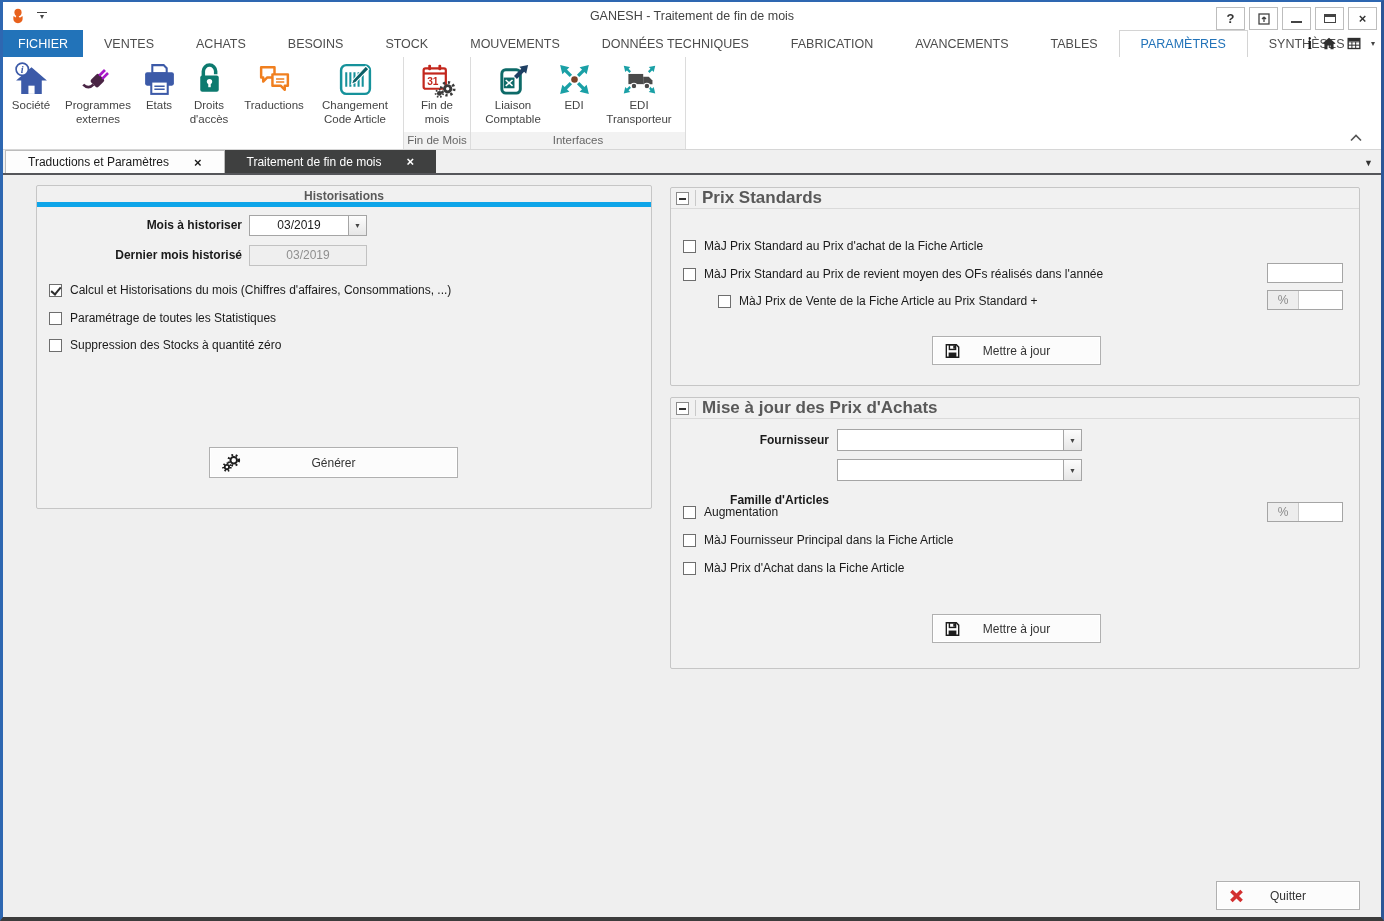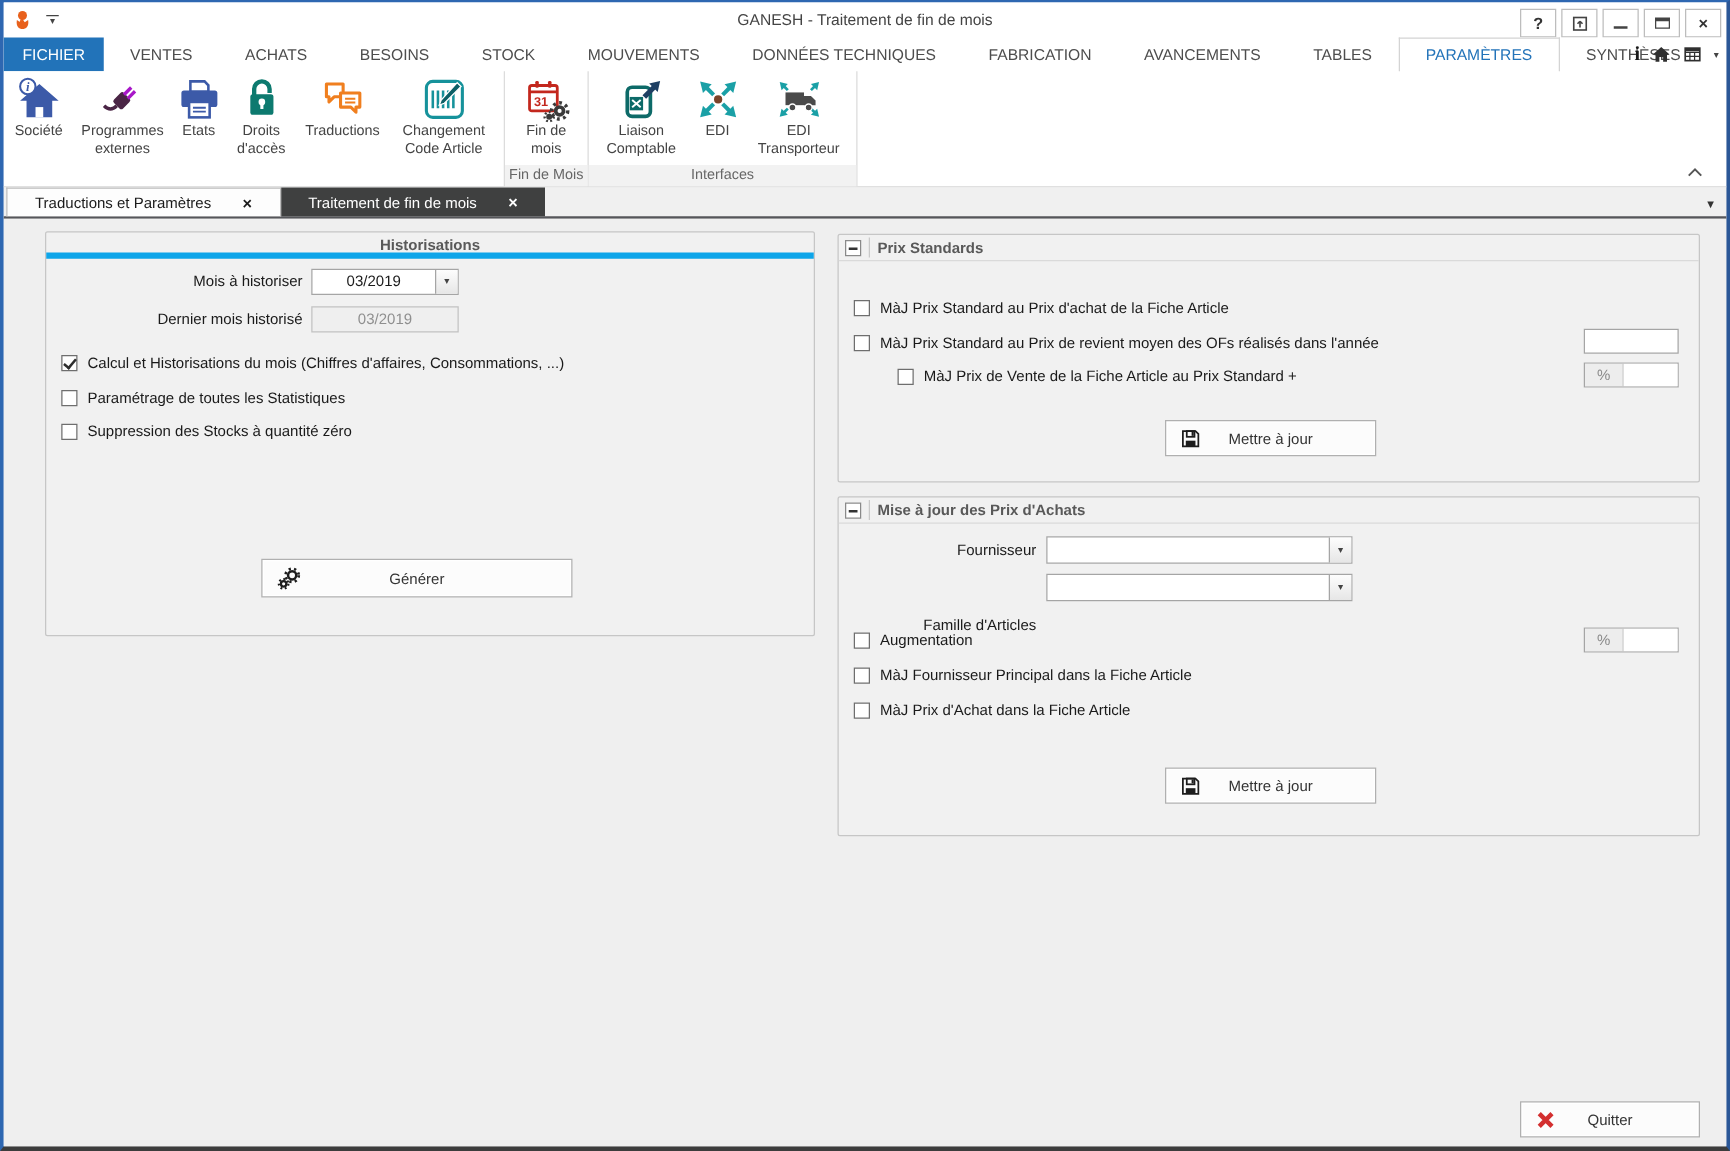--- a/index.html
+++ b/index.html
@@ -43,26 +43,26 @@
   .dtab { height:23px; display:flex; align-items:center; gap:25px; padding:0 22px; font-size:12px; white-space:nowrap; }
   .dtab.inactive { background:#fdfdfd; border:1px solid #bcbcbc; border-bottom:none; color:#1a1a1a; }
   .dtab.active { background:#3f4040; color:#fff; }
   .dtab .x { font-weight:bold; font-size:13px; line-height:13px; }
   .doctabs-caret { position:absolute; right:8px; bottom:5px; font-size:9px; color:#333; }
 
   
   .content { flex:1; background:#efefef; position:relative; }
   .panel { position:absolute; background:#f1f1f1; border:1px solid #c6c6c6; border-radius:2px; }
   .hpanel-header { height:21px; line-height:20px; text-align:center; font-size:12px; font-weight:bold; color:#595959; border-bottom:5px solid #0ea5e9; }
-  .gpanel-header { height:21px; display:flex; align-items:center; gap:6px; padding-left:5px; font-size:12px; font-weight:bold; color:#595959; border-bottom:1px solid #dadada; }
+  .gpanel-header { height:21px; display:flex; align-items:center; gap:6px; padding-left:5px; font-size:17px; font-weight:bold; color:#595959; border-bottom:1px solid #dadada; }
   .collapse-box { width:13px; height:13px; border:1px solid #8a8a8a; background:#fff; position:relative; flex:none; }
   .collapse-box::after { content:""; position:absolute; left:2px; right:2px; top:5px; height:2px; background:#333; }
   .vdiv { width:1px; align-self:stretch; margin:2px 0; background:#c9c9c9; }
 
-  .lbl { position:absolute; font-size:12px; color:#1a1a1a; text-align:right; white-space:nowrap; }
+  .lbl { position:absolute; font-size:12px; color:#1a1a1a; text-align:right; white-space:nowrap;font-weight:bold; }
   .input, .combo { position:absolute; border:1px solid #a5a5a5; background:#fff; height:21px; font-size:12px; color:#1a1a1a; }
   .combo { display:flex; }
   .combo .val { flex:1; text-align:center; line-height:19px; }
   .combo .drop { width:18px; border-left:1px solid #a5a5a5; background:linear-gradient(#fdfdfd,#e6e6e6); display:flex; align-items:center; justify-content:center; font-size:7px; color:#444; }
   .readonly { background:#efefef; color:#8f8f8f; text-align:center; line-height:19px; border-color:#c2c2c2; }
 
   .cbrow { position:absolute; display:flex; align-items:center; gap:8px; font-size:12px; color:#1a1a1a; }
   .cb { width:13px; height:13px; border:1px solid #6e6e6e; background:#fff; position:relative; flex:none; }
   .cb.checked::after { content:""; position:absolute; left:3px; top:0px; width:4px; height:8px;
     border-right:2px solid #2e2e2e; border-bottom:2px solid #2e2e2e; transform:rotate(40deg); }

